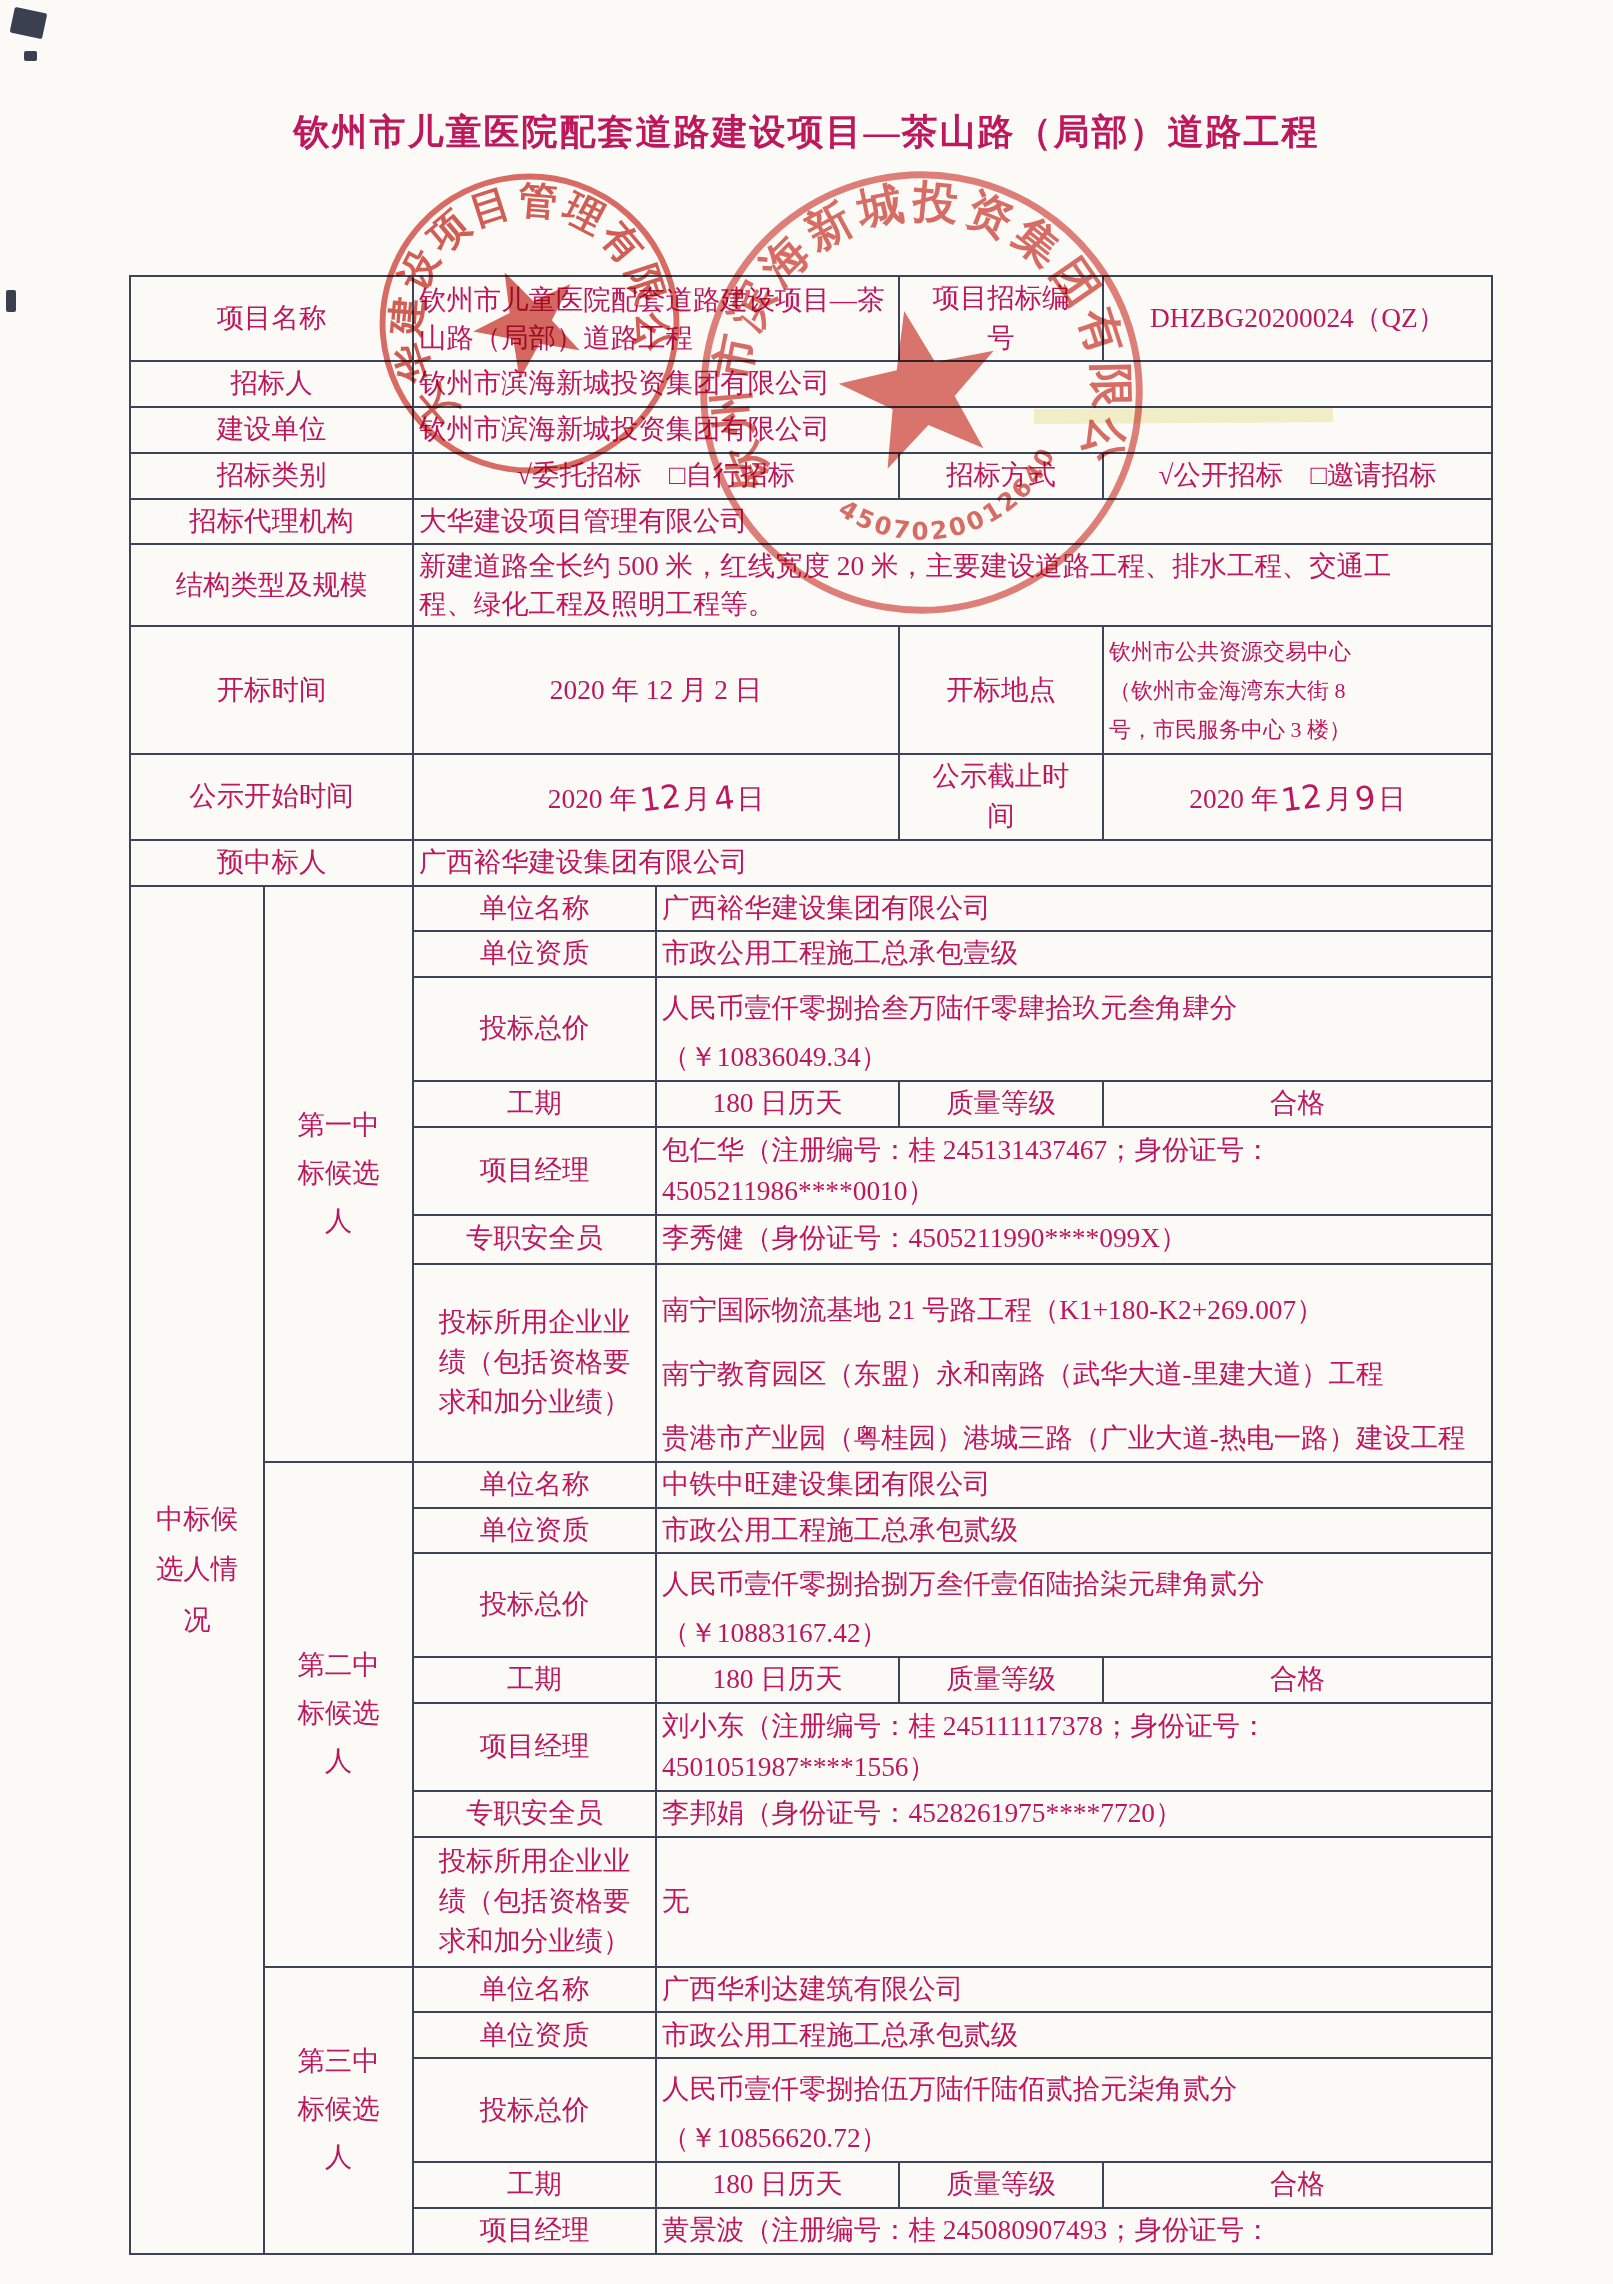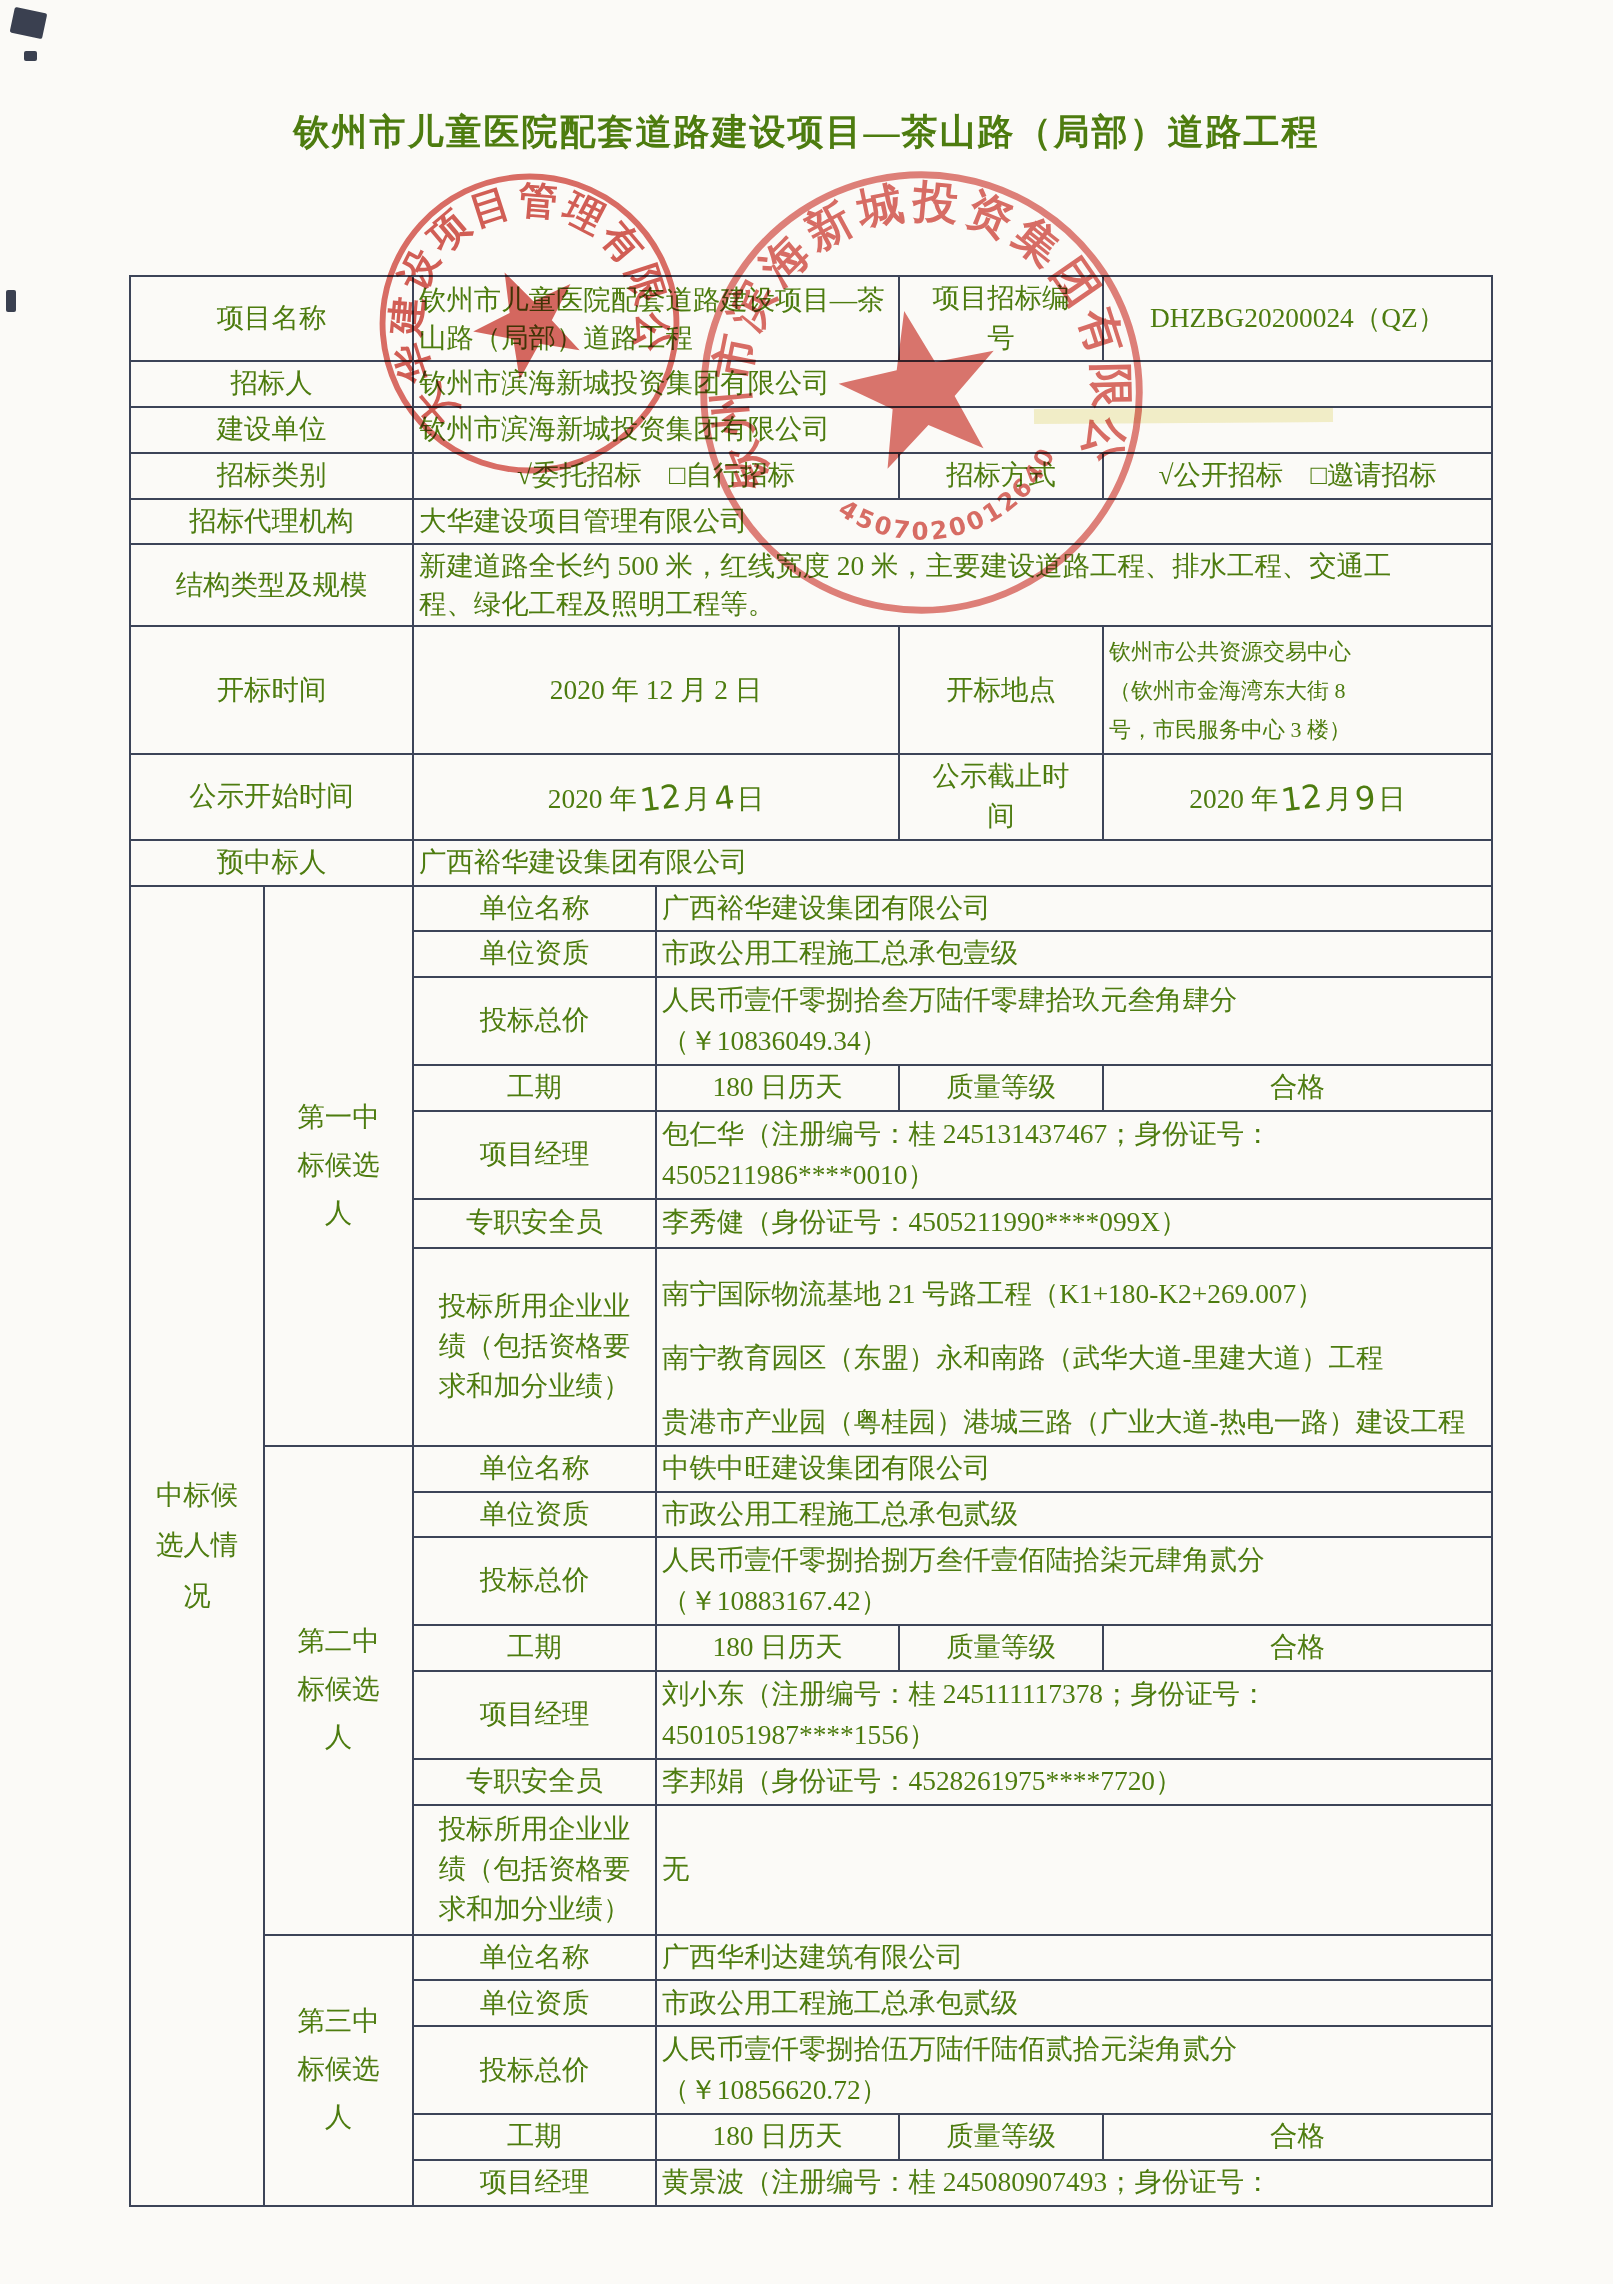--- a/index.html
+++ b/index.html
@@ -1,27 +1,27 @@
 <!DOCTYPE html>
 <html><head>
 <meta charset="utf-8">
 <style>
   html,body{margin:0;padding:0;background:#dcdcda;}
   .page{position:relative;width:1613px;height:2285px;background:#fbfaf7;overflow:hidden;
-        font-family:"Liberation Serif","DejaVu Serif",serif;color:#4d7c0f;}
+        font-family:"Liberation Serif","DejaVu Serif",serif;color:#be185d;}
   .title{position:absolute;top:110px;left:0;width:100%;text-align:center;
          font-size:36px;font-weight:700;letter-spacing:2px;line-height:1.25;}
   .title .l2{font-size:35px;margin-top:5.9px;}
   table.doc{position:absolute;left:129px;top:275px;width:1364px;border-collapse:collapse;table-layout:fixed;}
   td{border:2px solid #3c4458;font-size:27.4px;vertical-align:middle;padding:2px 9.8px;line-height:1.45;overflow:hidden;}
   td.lab{text-align:center;padding:2px 20px;}
   td.val{text-align:left;padding-left:5px;}
   td.ctr{text-align:center;}
   .two div{line-height:38px;}
-  .price div{line-height:41px;}
+  .price div{line-height:41px;margin-top:8px;}
   .mgr div{line-height:41px;}
   .addr div{line-height:39px;font-size:22px;}
   .ach div{line-height:42px;margin-top:22px;}
   .rank{line-height:1.75;}
   .sect span{display:inline-block;width:88px;line-height:1.85;}
   .hw{font-family:"DejaVu Sans",sans-serif;display:inline-block;transform:rotate(-7deg) translateY(1px);
       font-size:32px;margin:0 2.9px;}
   tr.r81{height:79px} tr.r45{height:44px} tr.r43{height:42px} tr.r44{height:43px}
   tr.r74{height:73px} tr.r131{height:128px} tr.r46{height:45px} tr.r86{height:84px}
   tr.r90{height:88px} tr.r50{height:49px} tr.r175{height:172px} tr.r47{height:46px} tr.r133{height:130px}

